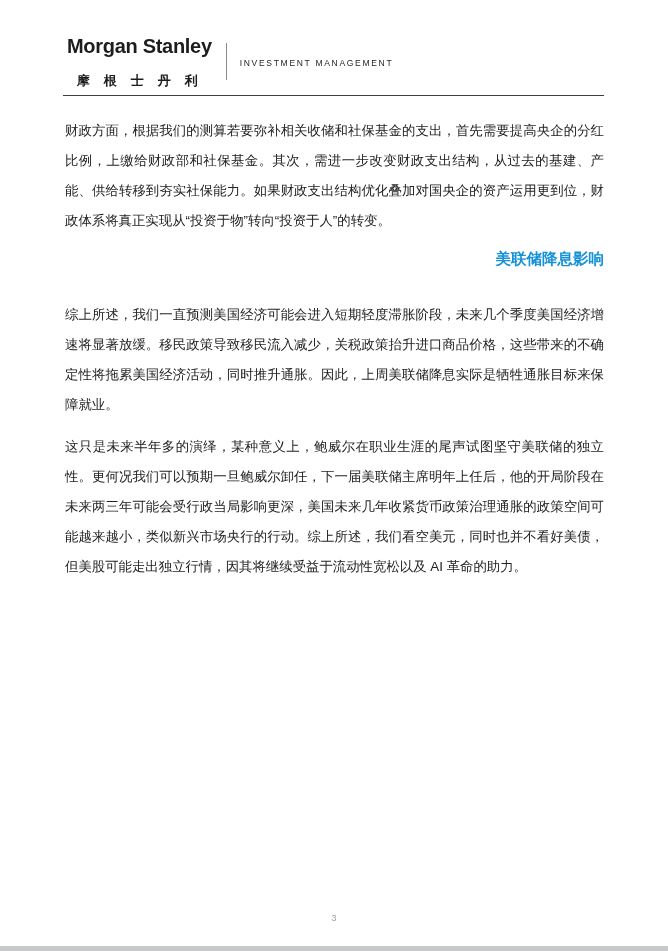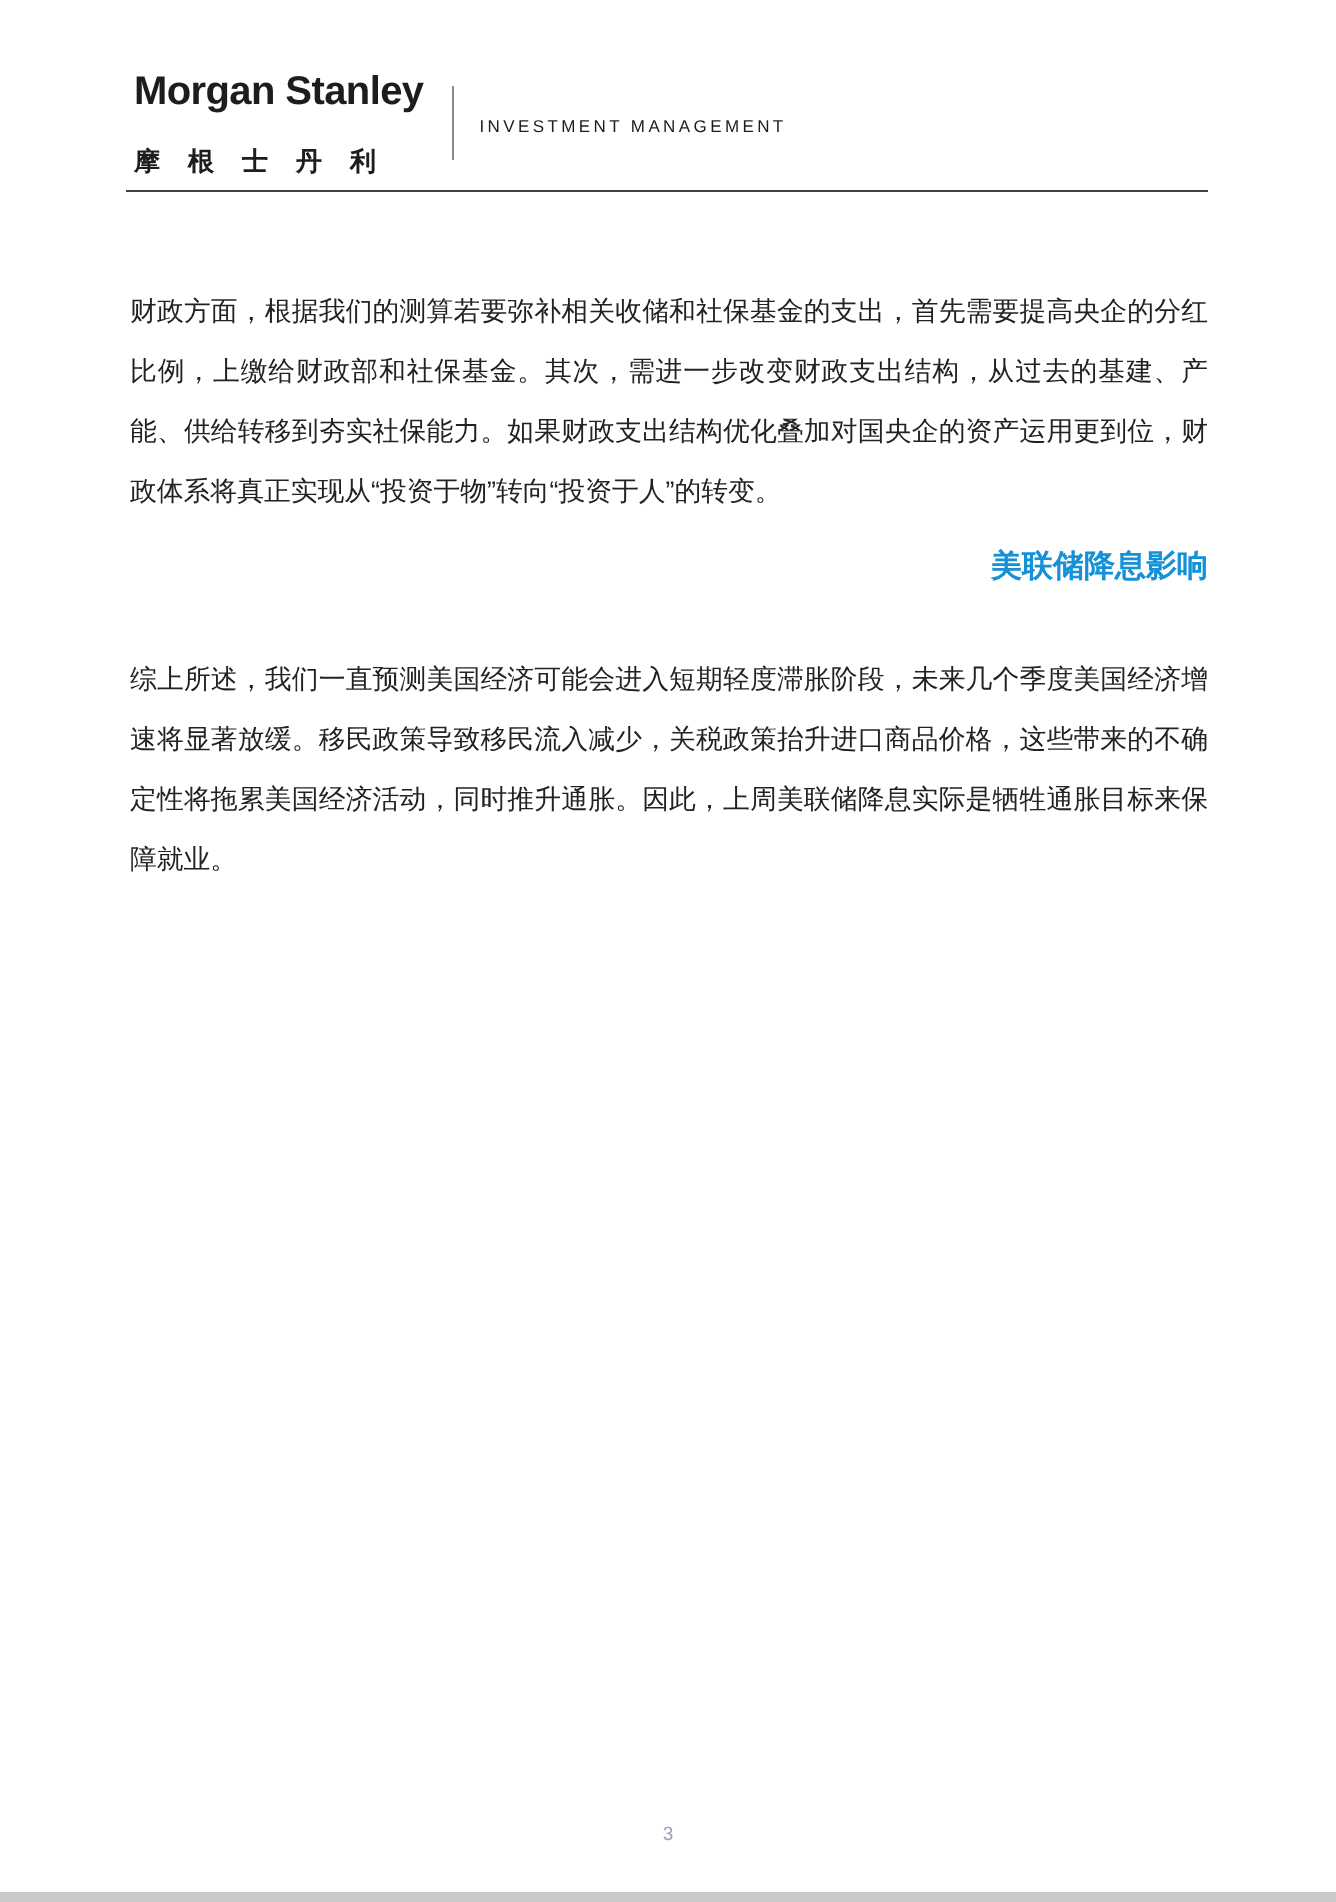--- a/index.html
+++ b/index.html
@@ -8,21 +8,21 @@
     background: #ffffff;
     position: relative;
     overflow: hidden;
     font-family: "Liberation Sans", sans-serif;
   }
   .page { position: absolute; inset: 0; }
 
   
   .header {
     position: absolute; left: 67px; top: 36px;
-    display: flex; align-items: stretch;
+    display: flex; align-items: stretch; text-align: right;
   }
   .brand-block { display: flex; flex-direction: column; }
   .brand-en {
     font-size: 20px; font-weight: 600; line-height: 1;
     letter-spacing: -0.3px; color: #1d1d1d; white-space: nowrap;
   }
   .brand-cn {
     font-size: 13px; font-weight: 600; color: #1d1d1d;
     margin-top: 18px; line-height: 1;
     letter-spacing: 14px; white-space: nowrap;
@@ -38,21 +38,21 @@
     align-self: center; margin-top: 2px;
   }
 
   .rule {
     position: absolute; left: 63px; right: 64px; top: 95px;
     height: 0; border: none; border-top: 1px solid #3f3f3f; margin: 0;
   }
 
   
   .doc-body {
-    position: absolute; left: 65px; top: 108px; width: 539px;
+    position: absolute; left: 65px; top: 83px; width: 539px;
   }
   .doc-body p {
     font-size: 13.4px; line-height: 30px; color: #222222;
     text-align: justify; margin: 0;
   }
   .p-intro { margin-top: 33px !important; }
   .section-heading {
     font-size: 15.5px; font-weight: bold; line-height: 20px;
     margin: 13px 0 31px 0;
     text-align: right;
@@ -84,19 +84,20 @@
   </header>
 
   <hr class="rule">
 
   <main class="doc-body">
     <p class="p-intro">财政方面，根据我们的测算若要弥补相关收储和社保基金的支出，首先需要提高央企的分红比例，上缴给财政部和社保基金。其次，需进一步改变财政支出结构，从过去的基建、产能、供给转移到夯实社保能力。如果财政支出结构优化叠加对国央企的资产运用更到位，财政体系将真正实现从“投资于物”转向“投资于人”的转变。</p>
 
     <h2 class="section-heading" style="color: rgb(20, 145, 215);">美联储降息影响</h2>
 
     <p class="body-para">综上所述，我们一直预测美国经济可能会进入短期轻度滞胀阶段，未来几个季度美国经济增速将显著放缓。移民政策导致移民流入减少，关税政策抬升进口商品价格，这些带来的不确定性将拖累美国经济活动，同时推升通胀。因此，上周美联储降息实际是牺牲通胀目标来保障就业。</p>
+    <p class="body-para">这只是未来半年多的演绎，某种意义上，鲍威尔在职业生涯的尾声试图坚守美联储的独立性。更何况我们可以预期一旦鲍威尔卸任，下一届美联储主席明年上任后，他的开局阶段在未来两三年可能会受行政当局影响更深，美国未来几年收紧货币政策治理通胀的政策空间可能越来越小，类似新兴市场央行的行动。综上所述，我们看空美元，同时也并不看好美债，但美股可能走出独立行情，因其将继续受益于流动性宽松以及 AI 革命的助力。</p>
   </main>
 
   <div class="page-number">3</div>
 
   <div class="bottom-strip"></div>
 
 </div>
 
 </body></html>

